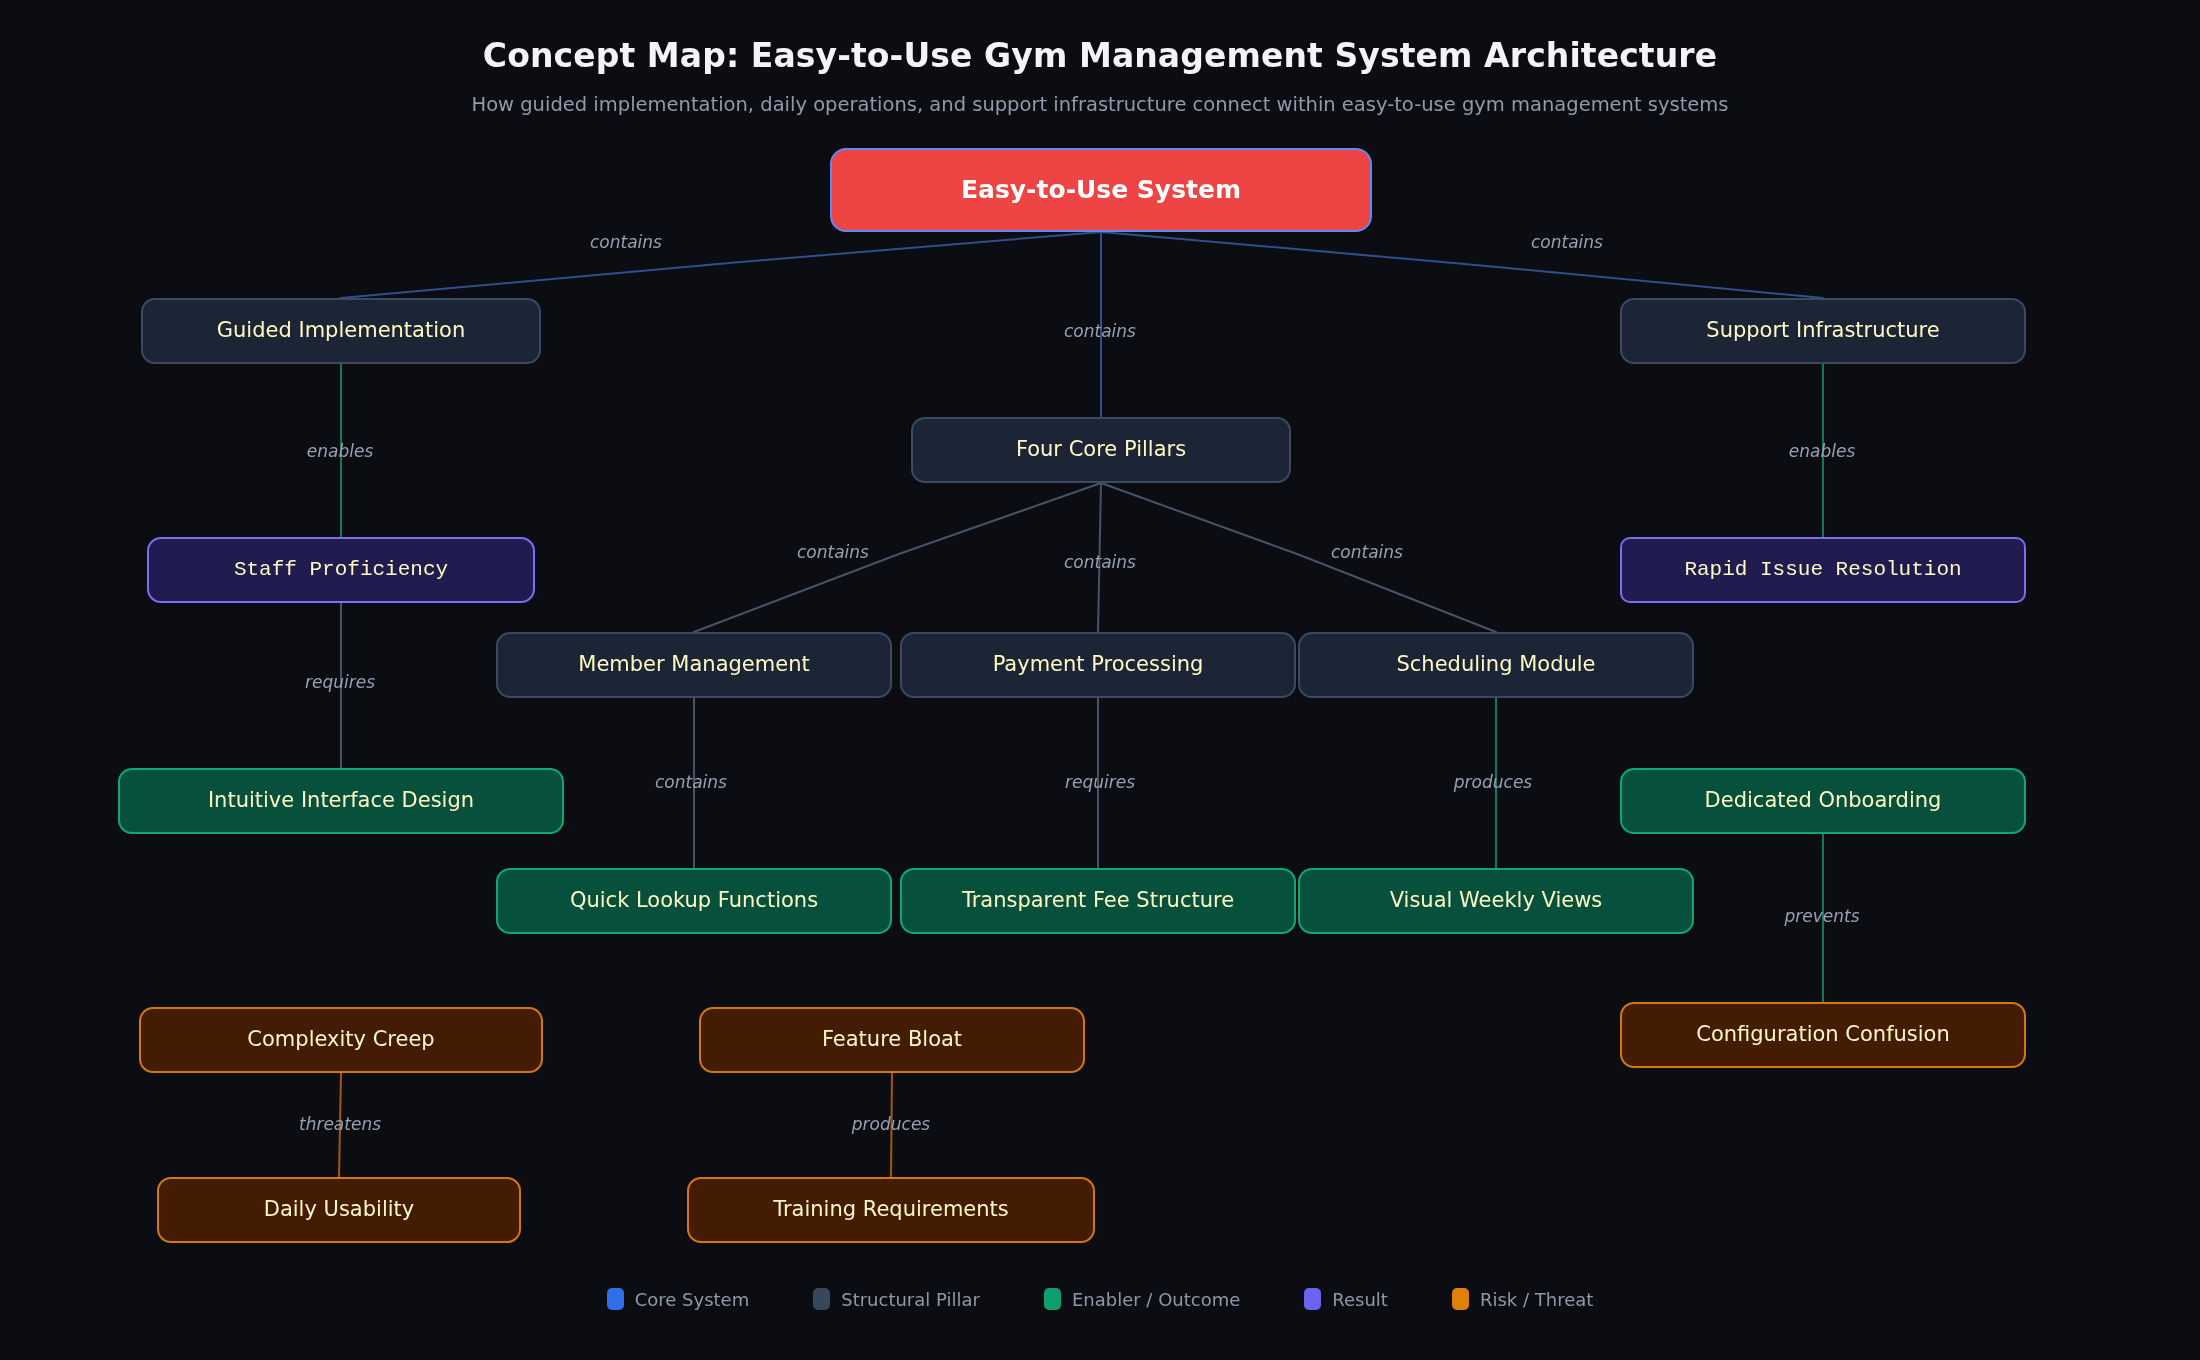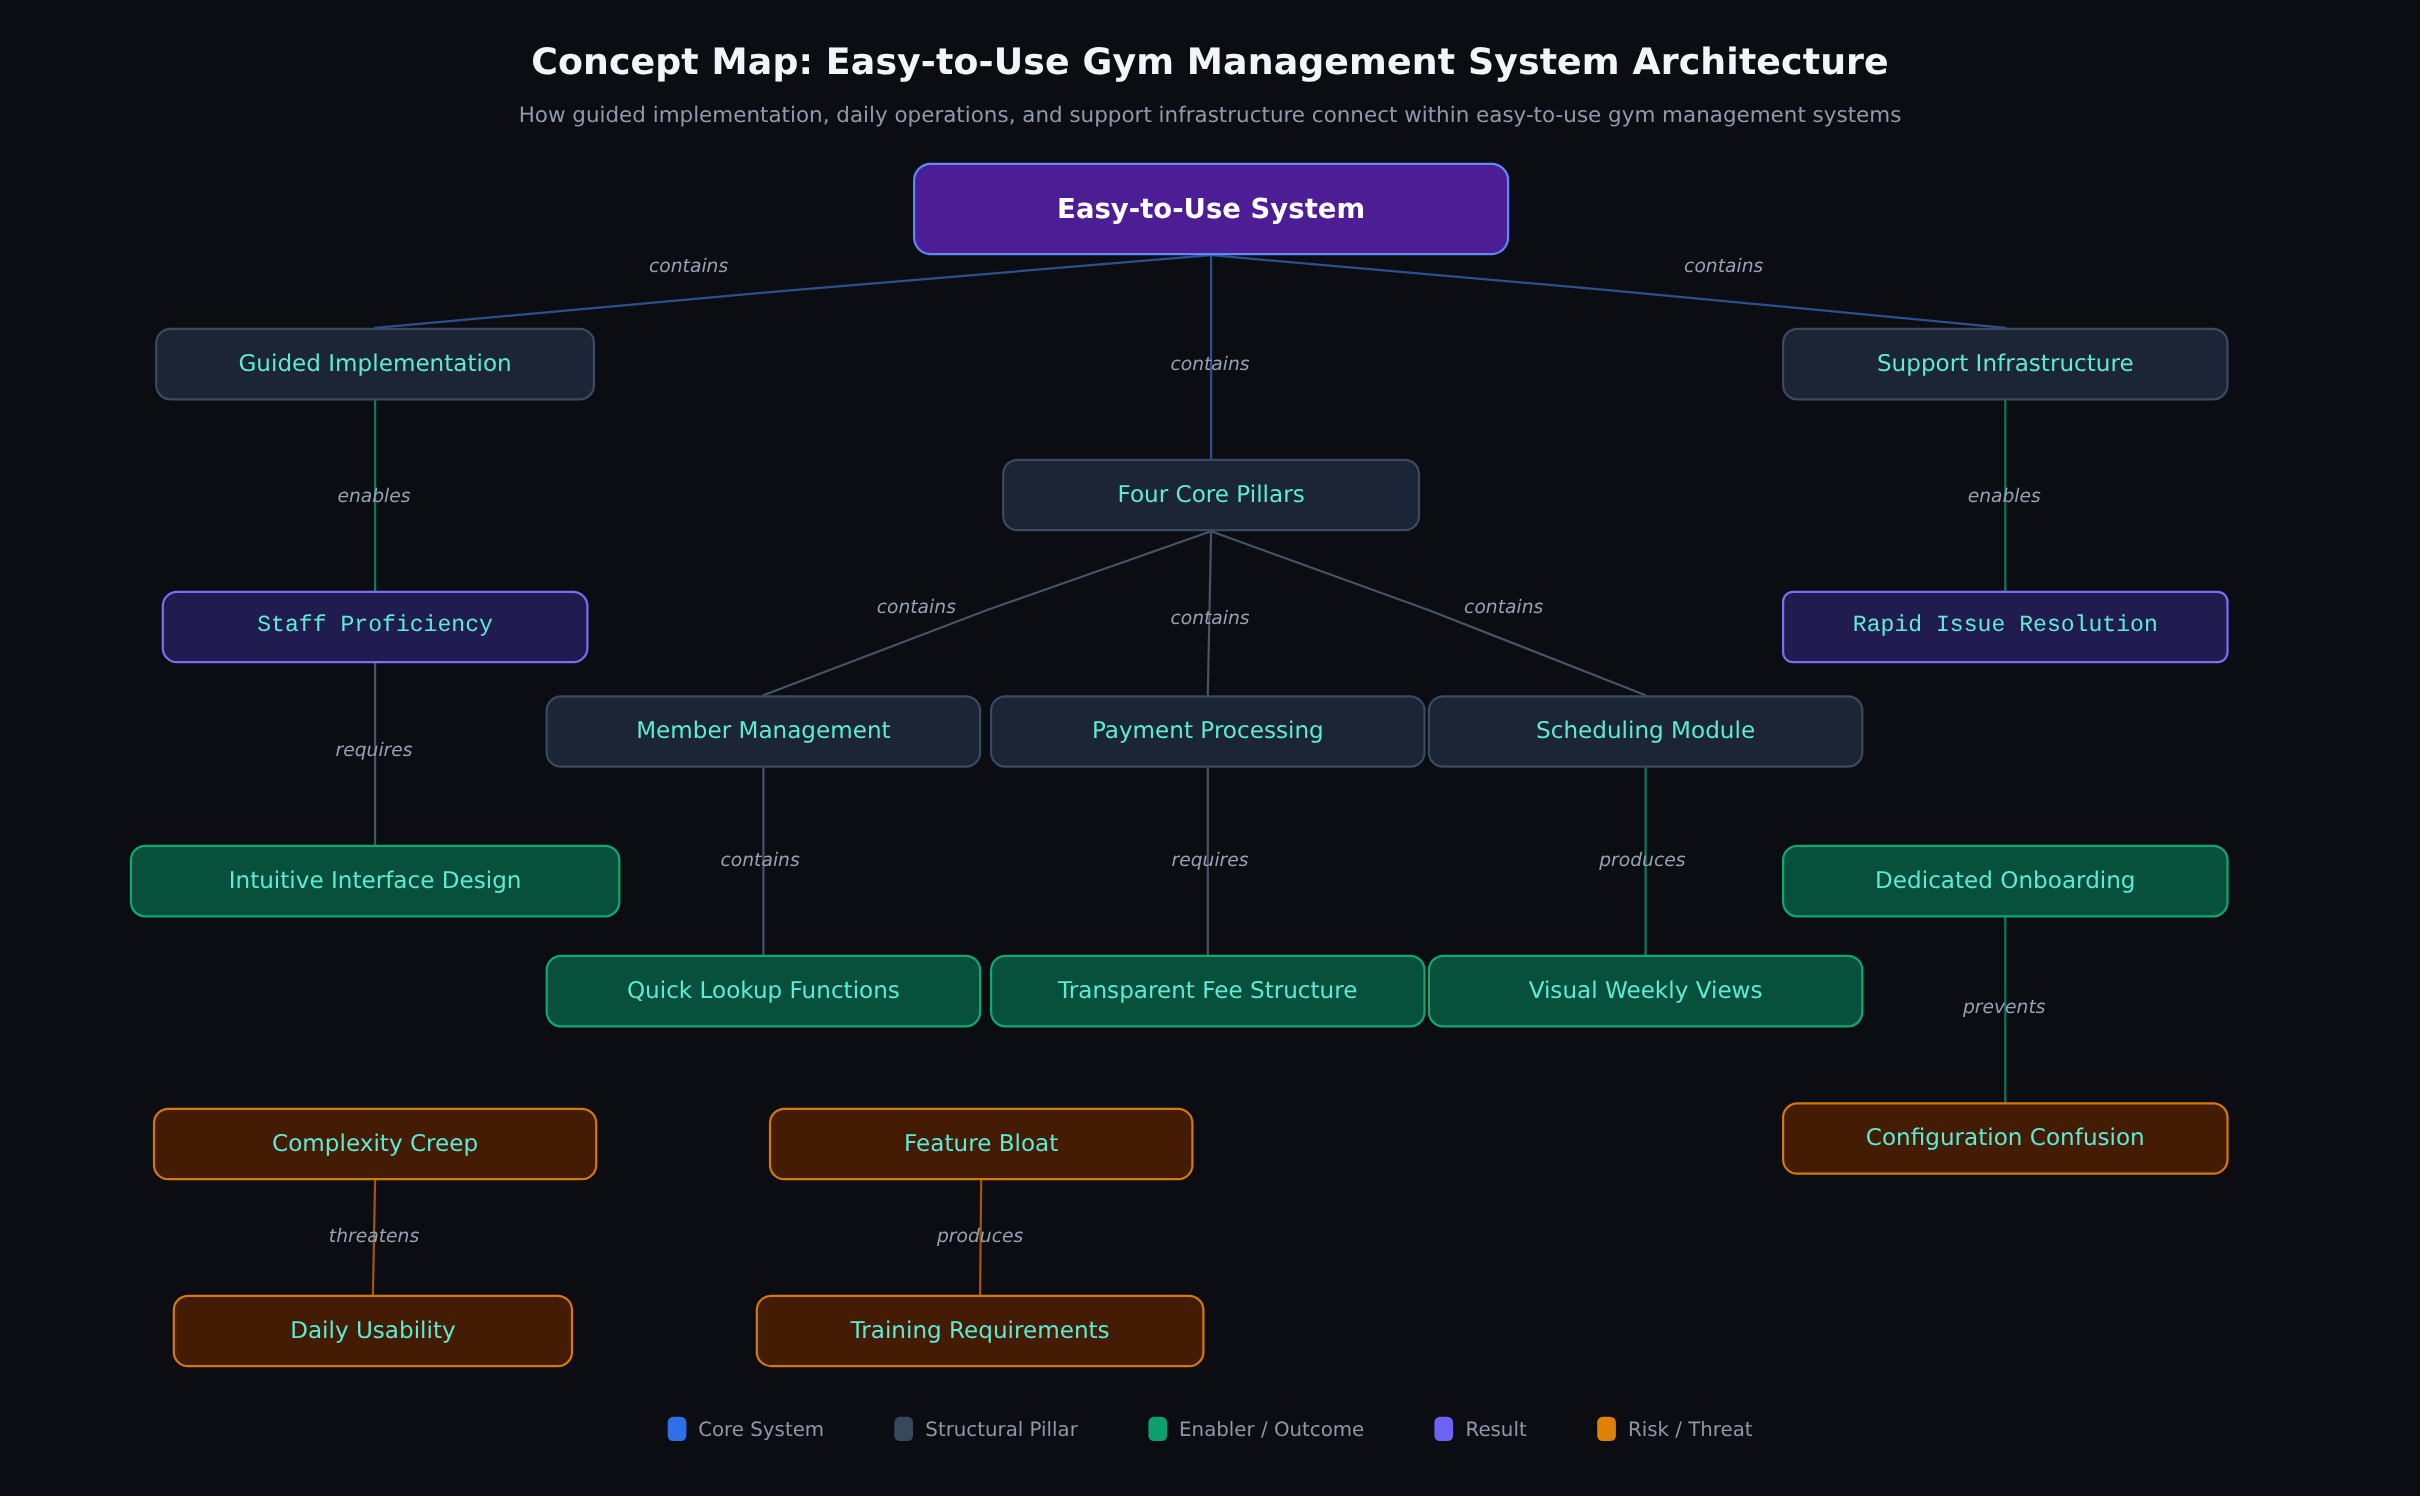--- a/index.html
+++ b/index.html
@@ -66,27 +66,27 @@
   .node {
     position: absolute;
     box-sizing: border-box;
     border-radius: 14px;
     border-width: 2px;
     border-style: solid;
     display: flex;
     align-items: center;
     justify-content: center;
     text-align: center;
-    color: #5eead4;
+    color: #fef9c3;
     font-size: 21px;
     line-height: 1.2;
     padding: 0 14px;
   }
   .node.root {
-    background: #4c1d95;
+    background: #ef4444;
     border-color: #5b8bf5;
     color: #ffffff;
     font-weight: bold;
     font-size: 25px;
     border-radius: 16px;
   }
   .node.pillar {
     background: #1c2535;
     border-color: #3a4a61;
   }

